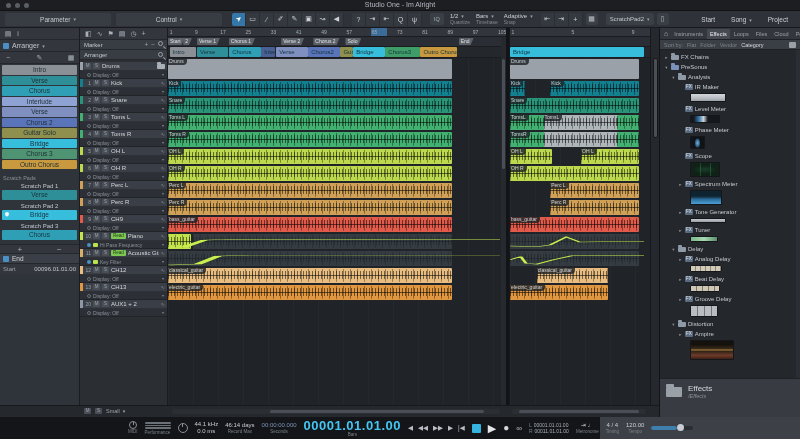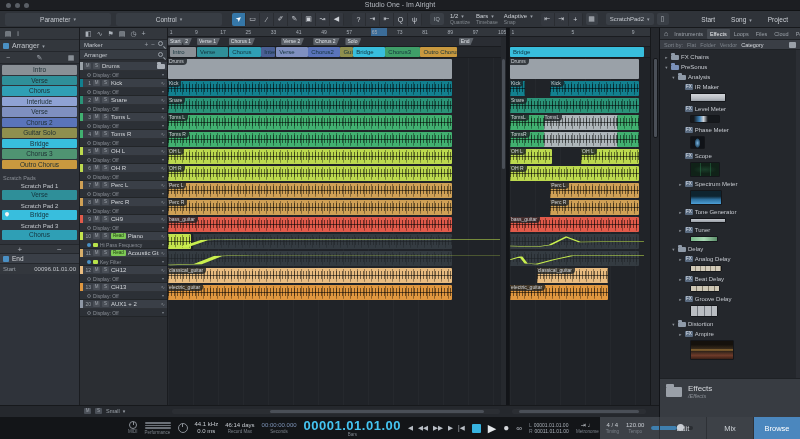--- a/index.html
+++ b/index.html
@@ -1042,18 +1042,13 @@
     </div>
     <div class="tblock">
       <span class="tval">120.00</span>
       <span class="tlab">Tempo</span>
     </div>
     <div class="slider">
         <div class="fill"></div>
         <div class="kn"></div>
       </div>
   </div>
-  <div id="views">
-      <div class="vbtn">Edit</div>
-      <div class="vbtn">Mix</div>
-      <div class="vbtn on">Browse</div>
-    </div>
 </div>
 
 </body></html>

